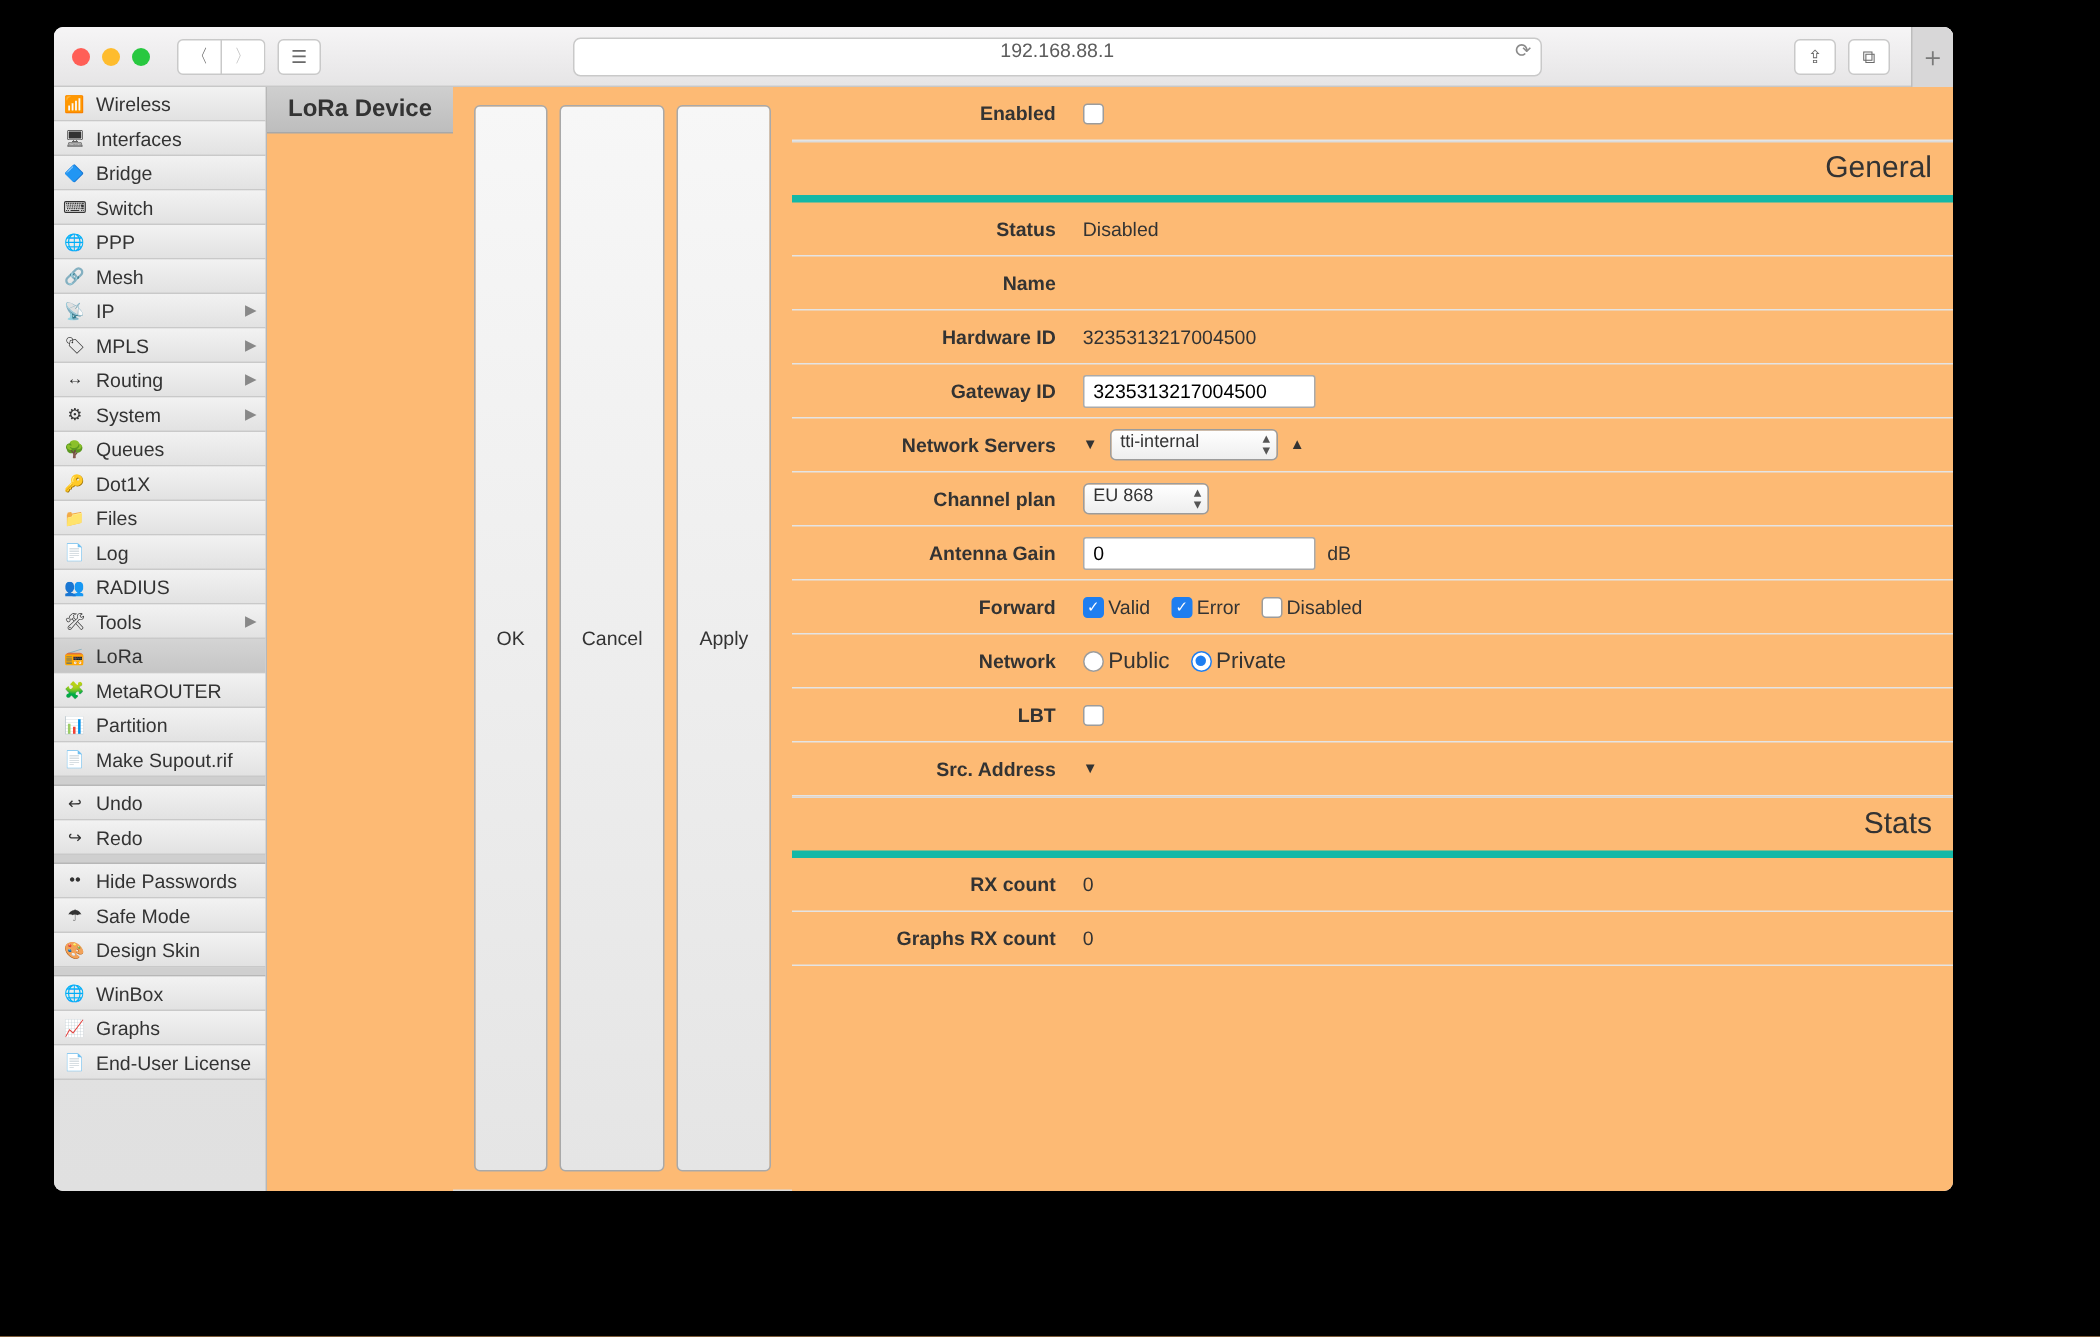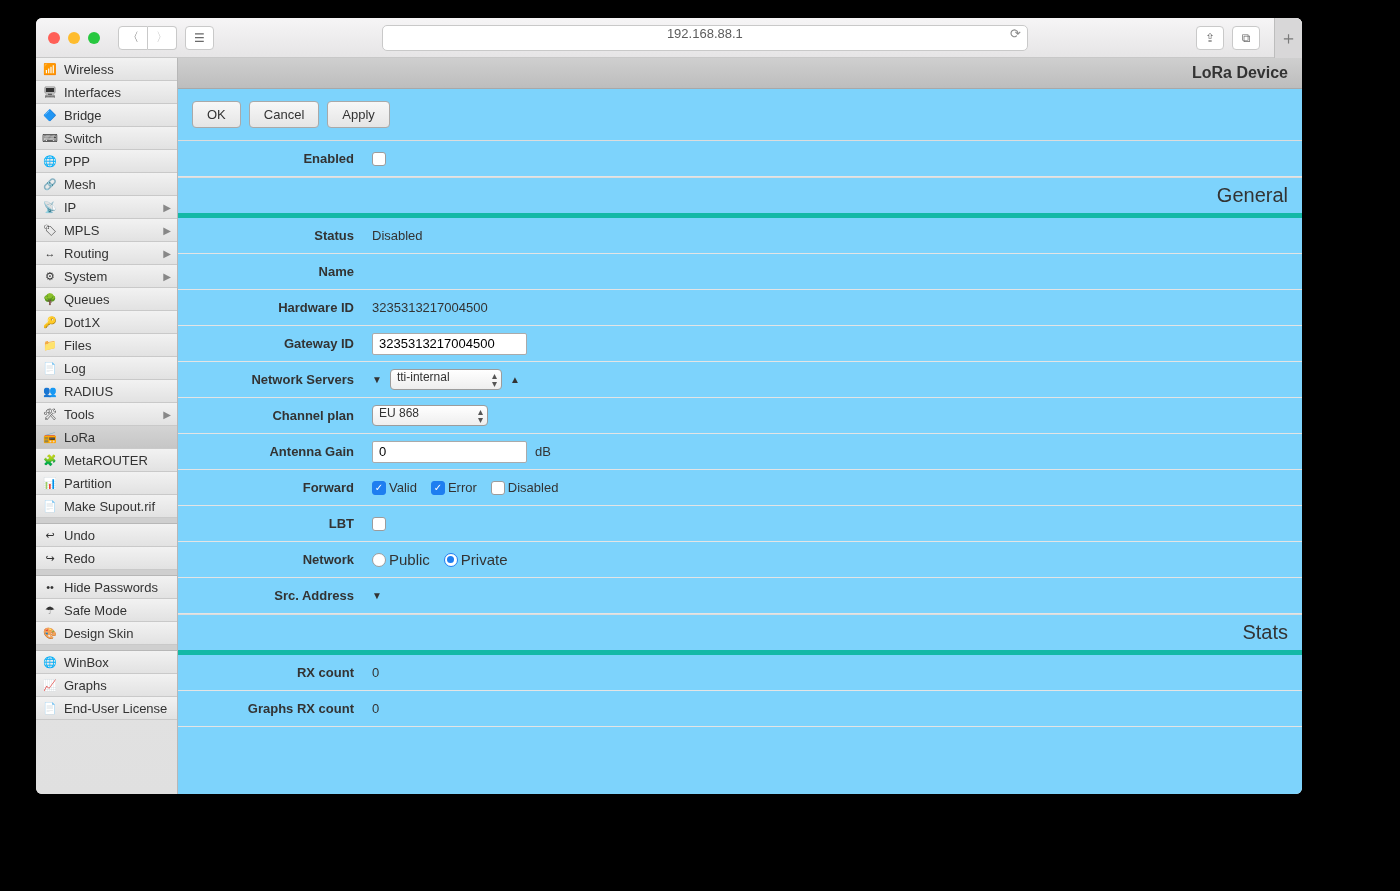--- a/index.html
+++ b/index.html
@@ -72,21 +72,21 @@
     height:23px; display:flex; align-items:center; gap:6px;
     padding:0 6px; border-bottom:1px solid #c9c9c9;
     background:linear-gradient(#f2f2f2,#e2e2e2);
     color:#333; cursor:default; position:relative;
   }
   .side-item .ico{width:16px;height:16px; display:flex;align-items:center;justify-content:center;font-size:11px;}
   .side-item.selected{background:linear-gradient(#d4d4d4,#c6c6c6);}
   .side-item .chev{position:absolute; right:6px; color:#888; font-size:10px;}
   .side-sep{height:6px; background:#cfcfcf; border-bottom:1px solid #b7b7b7;}
   
-  .main{ flex:1; display:flex; flex-direction:column; background:#7dd3fc; min-width:0;}
+  .main{ flex:1; display:flex; background:#fdba74; min-width:0;}
   .page-title-bar{
     height:31px; background:linear-gradient(#cfcfcf,#bdbdbd);
     border-bottom:1px solid #a8a8a8; display:flex; align-items:center; justify-content:flex-end;
     padding:0 14px; font-weight:700; color:#333; font-size:16px;
   }
   .action-row{ padding:12px 14px; display:flex; gap:8px; border-bottom:1px solid #dcdcdc;}
   .abtn{
     background:linear-gradient(#f7f7f7,#e5e5e5); border:1px solid #a9a9a9; border-radius:4px;
     padding:5px 14px; color:#333; font-size:13px;text-align:right;
   }
@@ -325,21 +325,21 @@
               <span>tti-internal</span>
               <span class="car">▴<br>▾</span>
             </div>
             <span class="tri">▲</span>
           </div>
         </div>
 
         <div class="row">
           <div class="lbl">Channel plan</div>
           <div class="val">
-            <div class="sel" style="width:116px">
+            <div class="sel" style="width:84px">
               <span>EU 868</span>
               <span class="car">▴<br>▾</span>
             </div>
           </div>
         </div>
 
         <div class="row">
           <div class="lbl">Antenna Gain</div>
           <div class="val">
             <input class="txt" value="0" style="">
@@ -359,41 +359,41 @@
                 <span>Error</span>
               </span>
             <span style="display:flex;align-items:center;gap:3px">
                 <span class="chk"></span>
                 <span>Disabled</span>
               </span>
           </div>
         </div>
 
         <div class="row">
-          <div class="lbl">LBT</div>
-          <div class="val">
-              <span class="chk"></span>
-            </div>
-        </div>
-
-        <div class="row">
           <div class="lbl">Network</div>
           <div class="val" style="gap:14px; font-size:15px">
             <span style="display:flex;align-items:center;gap:3px">
                 <span class="rad"></span>
                 <span>Public</span>
               </span>
             <span style="display:flex;align-items:center;gap:3px">
                 <span class="rad on"></span>
                 <span>Private</span>
               </span>
           </div>
         </div>
 
         <div class="row">
+          <div class="lbl">LBT</div>
+          <div class="val">
+              <span class="chk"></span>
+            </div>
+        </div>
+
+        <div class="row">
           <div class="lbl">Src. Address</div>
           <div class="val">
               <span class="tri">▼</span>
             </div>
         </div>
 
         <div class="section-title">Stats</div>
 
         <div class="row">
           <div class="lbl">RX count</div>

